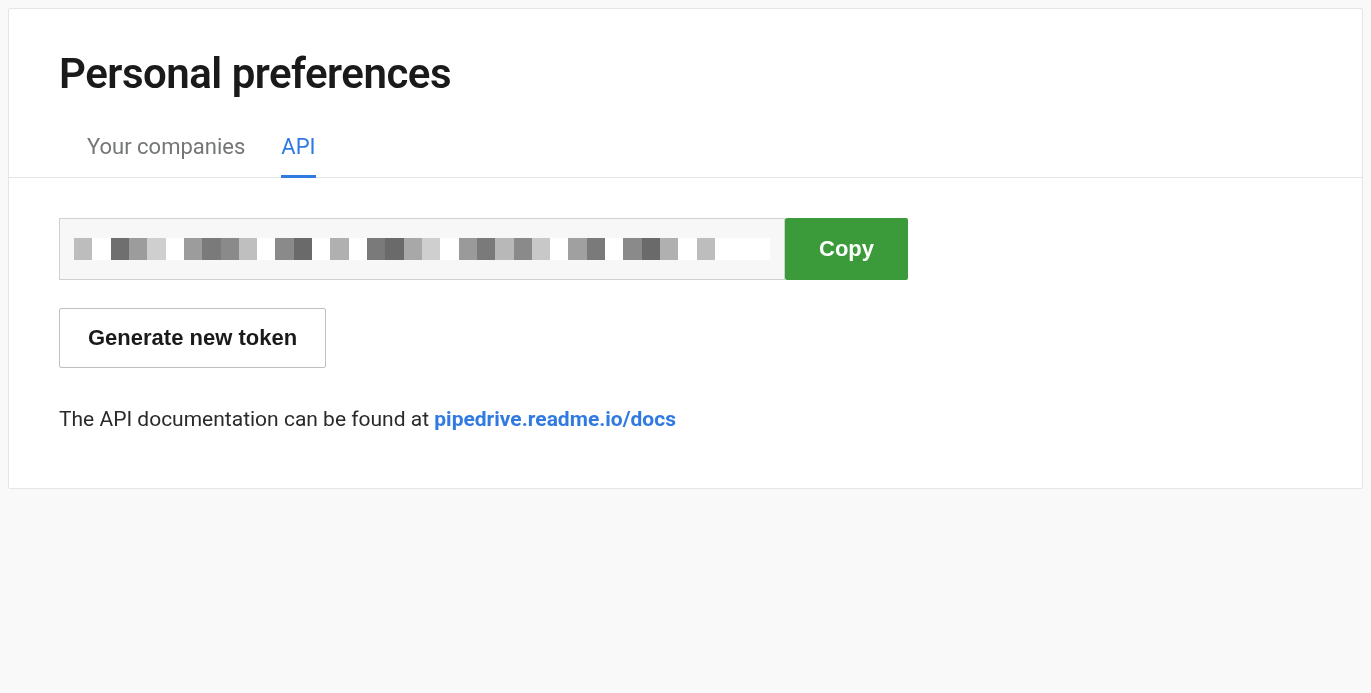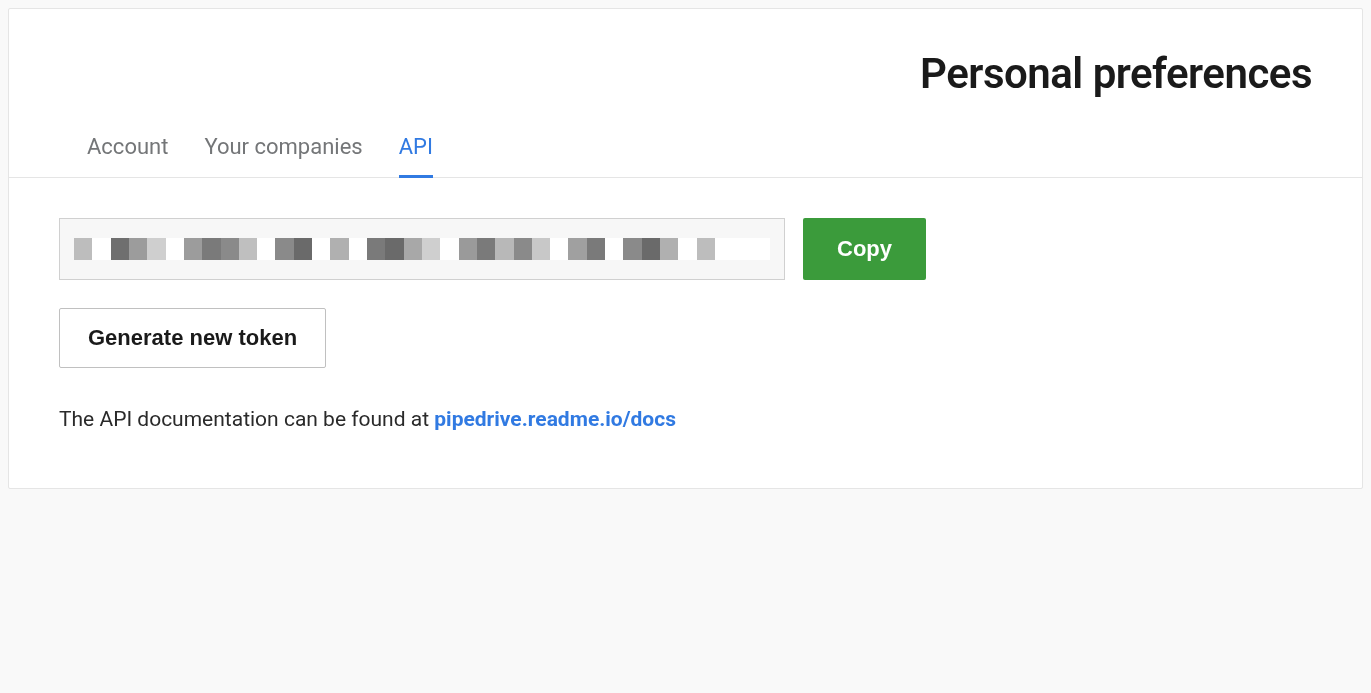--- a/index.html
+++ b/index.html
@@ -13,21 +13,20 @@
       padding: 8px;
       width: 1371px;
     }
     .card {
       background: #fff;
       border: 1px solid #e5e5e5;
       border-radius: 2px;
     }
     .card-header {
       padding: 40px 50px 0 50px;
-      text-align: right;
     }
     .page-title {
       font-size: 42px;
       font-weight: 600;
       color: #1a1a1a;
       margin-bottom: 28px;
       letter-spacing: -0.5px;
     }
     .tabs {
       display: flex;
@@ -55,21 +54,21 @@
     }
     .section-title {
       font-size: 32px;
       font-weight: 400;
       color: #1a1a1a;
       margin-bottom: 30px;
     }
     .token-row {
       display: flex;
       align-items: center;
-      gap: 18px;
+      gap: 0;
       margin-bottom: 28px;
     }
     .token-field {
       flex: 0 0 auto;
       width: 726px;
       height: 62px;
       border: 1px solid #d0d0d0;
       background: #f7f7f7;
       display: flex;
       align-items: center;
@@ -126,21 +125,20 @@
       line-height: 1.7;
     }
   </style>
 </head>
 <body>
 
 <div class="card">
   <div class="card-header">
     <h1 class="page-title">Personal preferences</h1>
     <div class="tabs">
-      <div class="tab">Account</div>
       <div class="tab">Your companies</div>
       <div class="tab active">API</div>
     </div>
   </div>
 
   <div class="card-body">
 
     <div class="token-row">
       <div class="token-field">
         <div class="pixel-strip">

